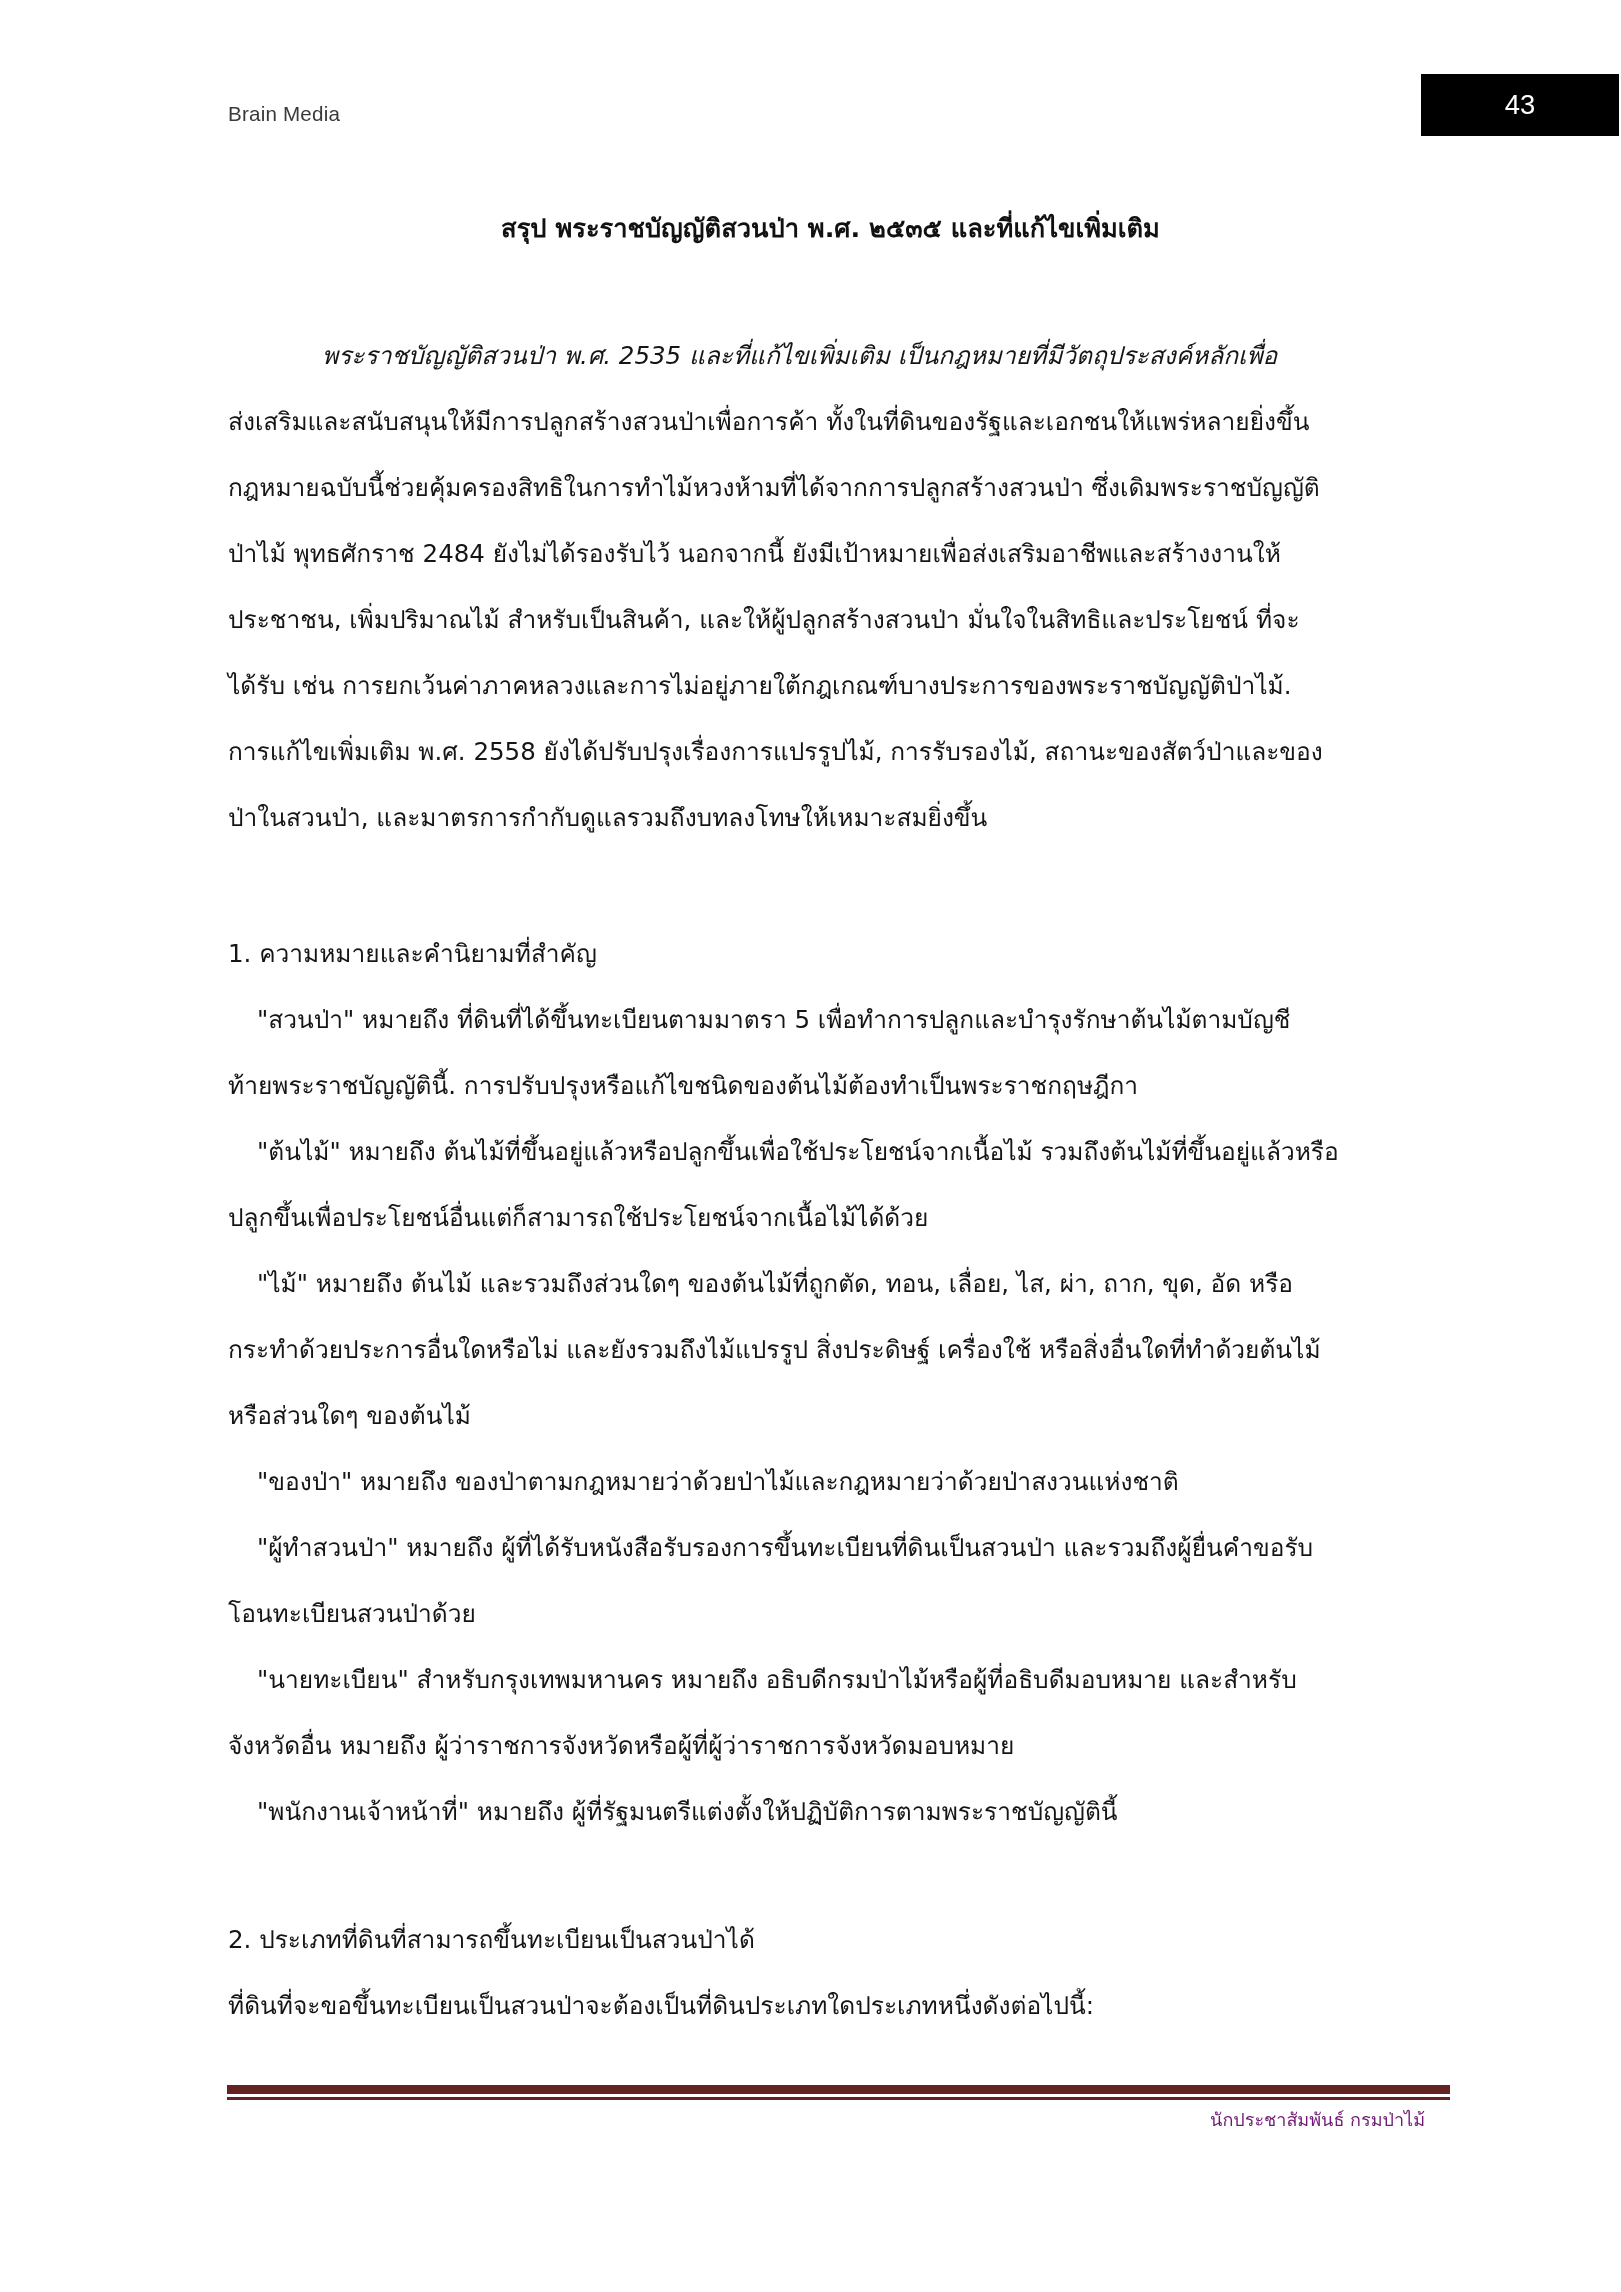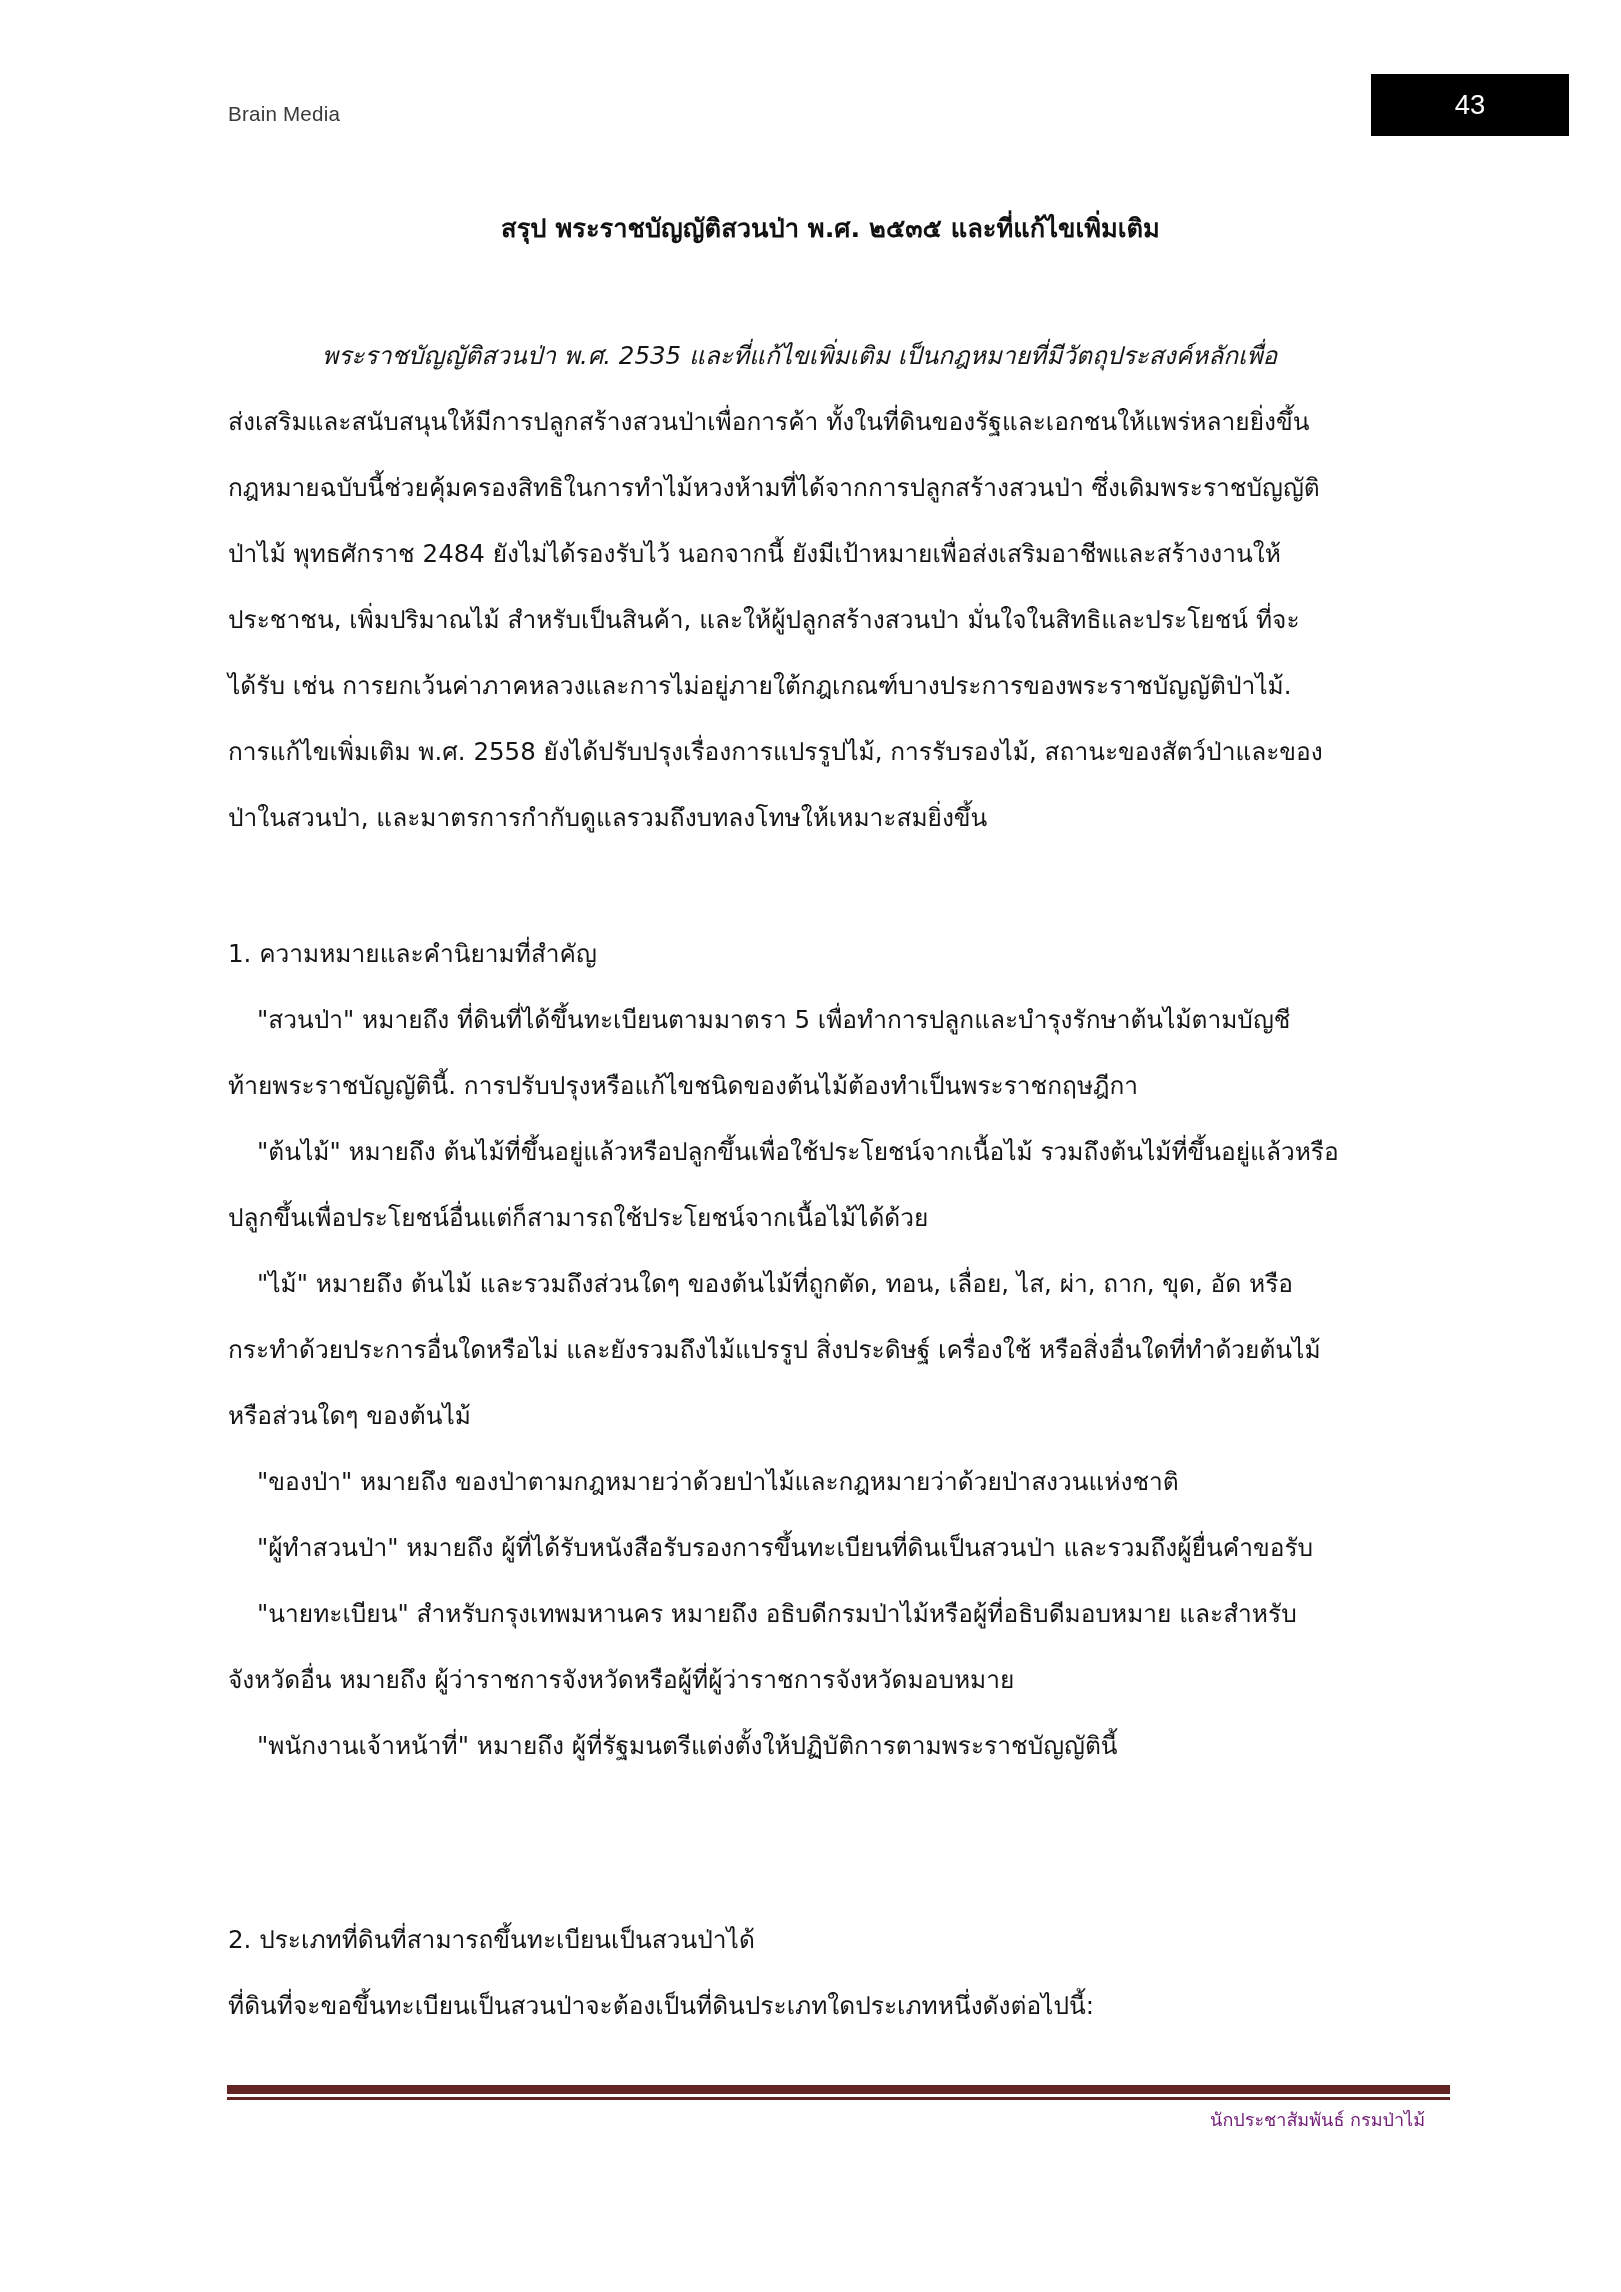--- a/index.html
+++ b/index.html
@@ -7,21 +7,21 @@
       width: 1621px; height: 2293px; position: relative; overflow: hidden;
       font-family: "DejaVu Sans", "Liberation Sans", sans-serif;
       color: #111111;
     }
     .header-left {
       position: absolute; left: 228px; top: 102px;
       font-family: "Liberation Sans", sans-serif;
       font-size: 20.6px; color: #3a3a3a; letter-spacing: 0.2px;
     }
     .page-num-box {
-      position: absolute; left: 1371px; top: 74px; width: 198px; height: 62px;
+      position: absolute; left: 1421px; top: 74px; width: 198px; height: 62px;
       background: #000000; color: #ffffff;
       display: flex; align-items: center; justify-content: center;
       font-family: "Liberation Sans", sans-serif; font-size: 27.4px;
     }
     .title {
       position: absolute; left: 0; right: 0; top: 208px; text-align: center;
       font-size: 25.5px; font-weight: bold; color: #111111; padding-left: 40px;
     }
     .body-text {
       position: absolute; left: 228px; width: 1196px;
@@ -83,20 +83,21 @@
     <div class="line">กระทำด้วยประการอื่นใดหรือไม่ และยังรวมถึงไม้แปรรูป สิ่งประดิษฐ์ เครื่องใช้ หรือสิ่งอื่นใดที่ทำด้วยต้นไม้</div>
     <div class="line">หรือส่วนใดๆ ของต้นไม้</div>
   </div>
 
   <div>
     <div class="line indent-small">"ของป่า" หมายถึง ของป่าตามกฎหมายว่าด้วยป่าไม้และกฎหมายว่าด้วยป่าสงวนแห่งชาติ</div>
   </div>
 
   <div>
     <div class="line indent-small">"ผู้ทำสวนป่า" หมายถึง ผู้ที่ได้รับหนังสือรับรองการขึ้นทะเบียนที่ดินเป็นสวนป่า และรวมถึงผู้ยื่นคำขอรับ</div>
+    <div class="line">โอนทะเบียนสวนป่าด้วย</div>
   </div>
 
   <div>
     <div class="line indent-small">"นายทะเบียน" สำหรับกรุงเทพมหานคร หมายถึง อธิบดีกรมป่าไม้หรือผู้ที่อธิบดีมอบหมาย และสำหรับ</div>
     <div class="line">จังหวัดอื่น หมายถึง ผู้ว่าราชการจังหวัดหรือผู้ที่ผู้ว่าราชการจังหวัดมอบหมาย</div>
   </div>
 
   <div>
     <div class="line indent-small">"พนักงานเจ้าหน้าที่" หมายถึง ผู้ที่รัฐมนตรีแต่งตั้งให้ปฏิบัติการตามพระราชบัญญัตินี้</div>
   </div>

